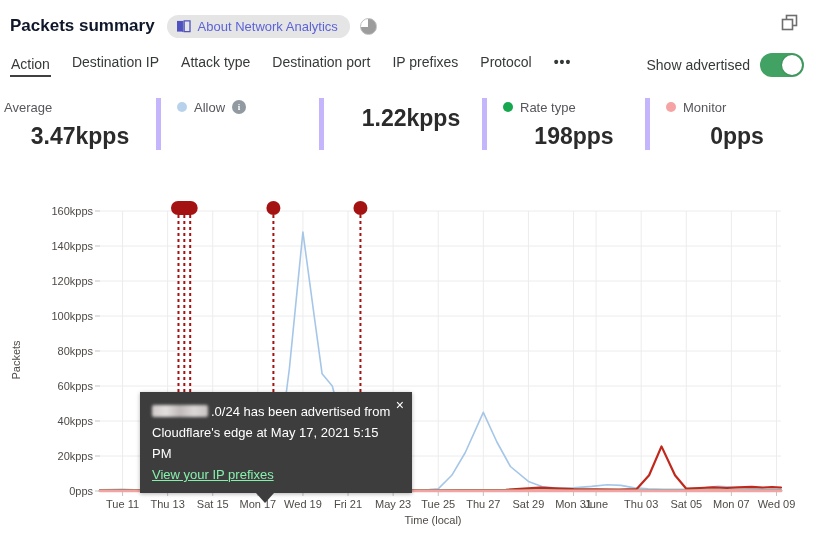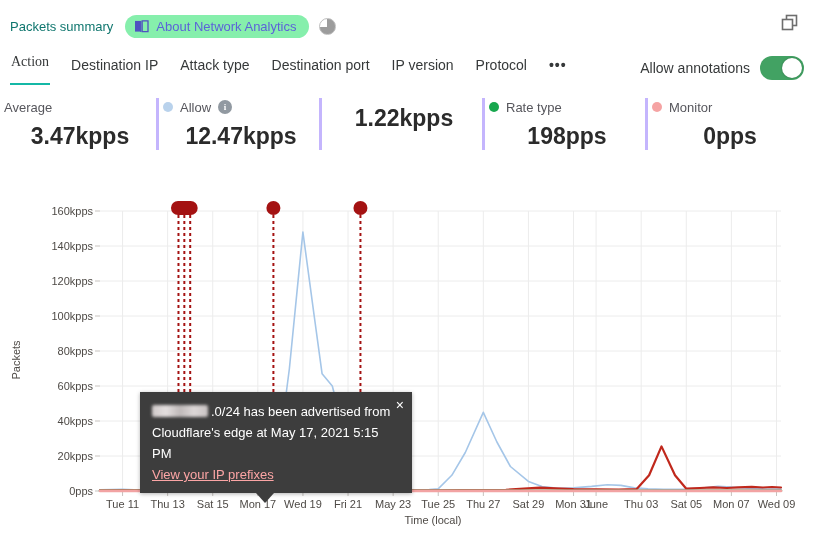--- a/index.html
+++ b/index.html
@@ -1,51 +1,51 @@
 <!DOCTYPE html>
 <html><head>
 <meta charset="utf-8">
 <style>
   html,body{margin:0;padding:0;background:#fff;}
   body{width:816px;height:545px;position:relative;font-family:"Liberation Sans",sans-serif;color:#36393a;overflow:hidden;}
 
   
   .header{position:absolute;top:10px;left:10px;right:10px;height:32px;display:flex;align-items:center;}
-  .page-title{font-size:13px;font-weight:400;color:#0f766e;}
-  .badge{display:flex;align-items:center;gap:7px;margin-left:12px;background:#86efac;color:#5c63d8;border-radius:14px;padding:4px 12px 4px 9px;font-size:13px;cursor:pointer;}
+  .page-title{font-size:17px;font-weight:700;color:#0f172a;}
+  .badge{display:flex;align-items:center;gap:7px;margin-left:12px;background:#e5e5e5;color:#5c63d8;border-radius:14px;padding:4px 12px 4px 9px;font-size:13px;cursor:pointer;}
   .pie-icon{width:15px;height:15px;border-radius:50%;margin-left:10px;background:conic-gradient(from 268deg,#fff 0 88deg,#9c9c9c 88deg 360deg);border:1px solid #bdbdbd;}
   .popout{position:absolute;right:8px;top:4px;cursor:pointer;}
 
   
   .tabs-row{position:absolute;top:50px;left:10px;right:12px;display:flex;align-items:center;font-size:14px;}
   .tab{margin-right:20px;padding:4px 1px 9px;cursor:pointer;color:#36393a;}
-  .tab.active{border-bottom:2px solid #14b8a6;padding-bottom:13px;font-family:Liberation Serif, serif;}
+  .tab.active{border-bottom:2px solid #404040;padding-bottom:3px;}
   .tab-more{letter-spacing:1px;font-weight:700;color:#36393a;cursor:pointer;padding-bottom:9px;margin-right:0;}
   .annot-ctl{margin-left:auto;display:flex;align-items:center;gap:10px;}
   .toggle{width:44px;height:24px;border-radius:12px;background:#42a263;position:relative;cursor:pointer;flex:0 0 auto;}
   .toggle .knob{position:absolute;top:2px;right:2px;width:20px;height:20px;border-radius:50%;background:#fff;box-shadow:0 0 2px rgba(0,0,0,.35);}
 
   
   .stats-row{position:absolute;top:98px;left:4px;display:flex;}
   .stat{width:163px;box-sizing:border-box;}
-  .stat + .stat{border-left:3px solid #c4b5fd;padding-left:4px;}
+  .stat + .stat{border-left:5px solid #c4b5fd;padding-left:16px;}
   .stat:first-child{width:152px;}
   .stat-label{display:flex;align-items:center;gap:7px;font-size:13px;color:#56565c;height:18px;}
   .dot{width:10px;height:10px;border-radius:50%;flex:0 0 auto;}
   .info-icon{width:14px;height:14px;border-radius:50%;background:#9199a1;color:#fff;font-size:9px;font-weight:700;display:inline-flex;align-items:center;justify-content:center;cursor:pointer;font-family:"Liberation Serif",serif;}
   .stat-value{margin-top:7px;font-size:23px;font-weight:700;color:#2b2b2b;text-align:center;}
 
   
   #chart-svg{position:absolute;left:0;top:190px;}
   .tick{font-family:"Liberation Sans",sans-serif;font-size:11px;fill:#4e4a46;}
 
   
   .tooltip{position:absolute;left:140px;top:392px;width:272px;box-sizing:border-box;background:#3d3d3d;color:#fff;font-size:13px;line-height:21px;padding:9px 12px 8px;z-index:5;box-shadow:0 1px 4px rgba(0,0,0,.3);}
   .tt-close{position:absolute;top:4px;right:6px;background:none;border:none;color:#fff;font-size:14px;cursor:pointer;line-height:14px;padding:2px;}
-  .tt-link{color:#fca5a5;text-decoration:underline;cursor:pointer;}
+  .tt-link{color:#86efac;text-decoration:underline;cursor:pointer;}
   .tt-arrow{position:absolute;left:116px;bottom:-10px;width:0;height:0;border-left:9px solid transparent;border-right:9px solid transparent;border-top:10px solid #3d3d3d;}
   .redacted{display:inline-block;width:56px;height:12px;margin-right:3px;border-radius:2px;vertical-align:-1px;background:linear-gradient(90deg,#cfc9c9,#e4dfdf 25%,#bfb9b9 50%,#dcd7d7 75%,#c8c2c2);filter:blur(1.5px);}
 </style>
 </head>
 <body>
 
 <div class="header">
   <span class="page-title">Packets summary</span>
   <span class="badge">
     <span style="display:inline-flex;">
@@ -64,45 +64,44 @@
         <rect x="1.5" y="5.5" width="10" height="10" fill="#fff" stroke="#6e6e6e" stroke-width="1.6"></rect>
       </svg>
   </span>
 </div>
 
 <div class="tabs-row">
   <span class="tab active">Action</span>
   <span class="tab">Destination IP</span>
   <span class="tab">Attack type</span>
   <span class="tab">Destination port</span>
-  <span class="tab">IP version</span>
+  <span class="tab">IP prefixes</span>
   <span class="tab">Protocol</span>
   <span class="tab tab-more">•••</span>
   <span class="annot-ctl">
-    <span>Allow annotations</span>
+    <span>Show advertised</span>
     <span class="toggle" id="annot-toggle" style="background: rgb(66, 162, 99);">
         <span class="knob"></span>
       </span>
   </span>
 </div>
 
 <div class="stats-row">
   <div class="stat">
     <div class="stat-label">
         <span>Average</span>
       </div>
     <div class="stat-value">3.47kpps</div>
   </div>
   <div class="stat">
     <div class="stat-label">
       <span class="dot" style="background: rgb(185, 210, 236);"></span>
       <span>Allow</span>
       <span class="info-icon">i</span>
     </div>
-    <div class="stat-value">12.47kpps</div>
   </div>
   <div class="stat">
     <div class="stat-value">1.22kpps</div>
   </div>
   <div class="stat">
     <div class="stat-label">
       <span class="dot" style="background: rgb(23, 167, 78);"></span>
       <span>Rate type</span>
     </div>
     <div class="stat-value">198pps</div>

